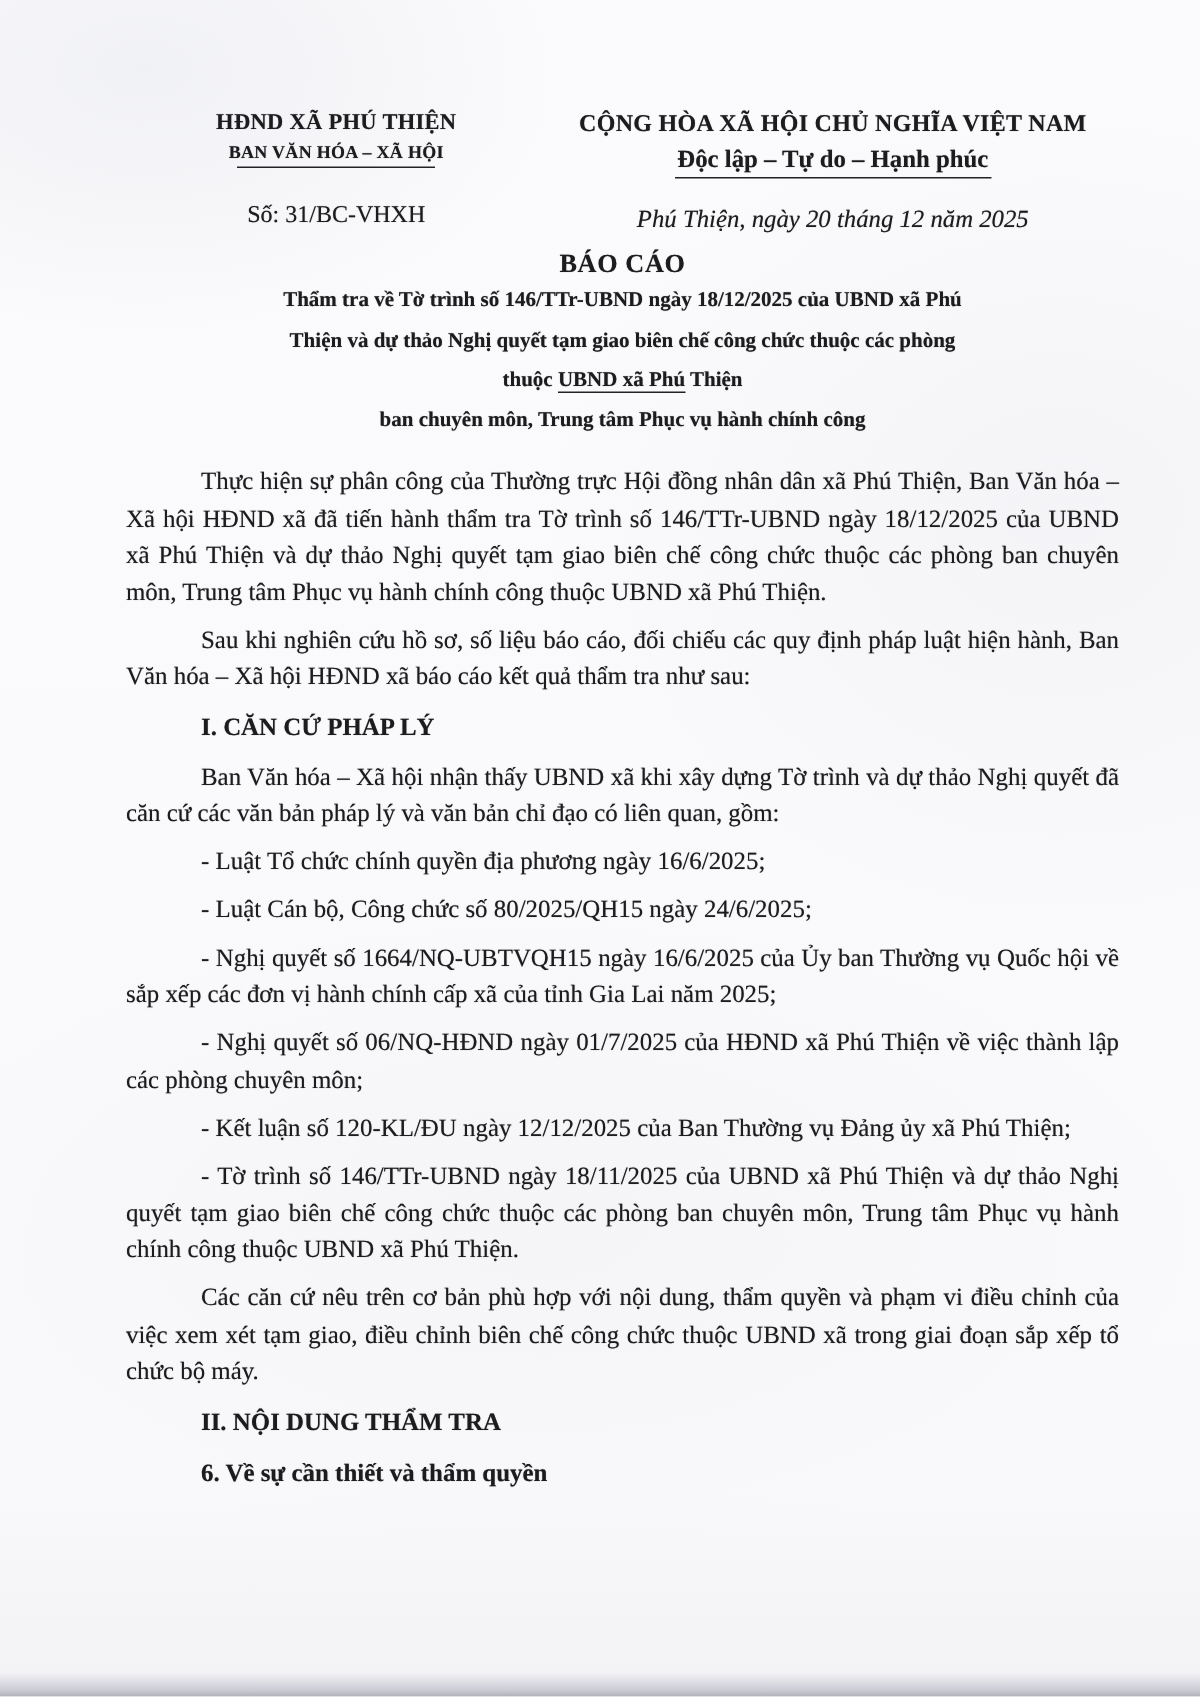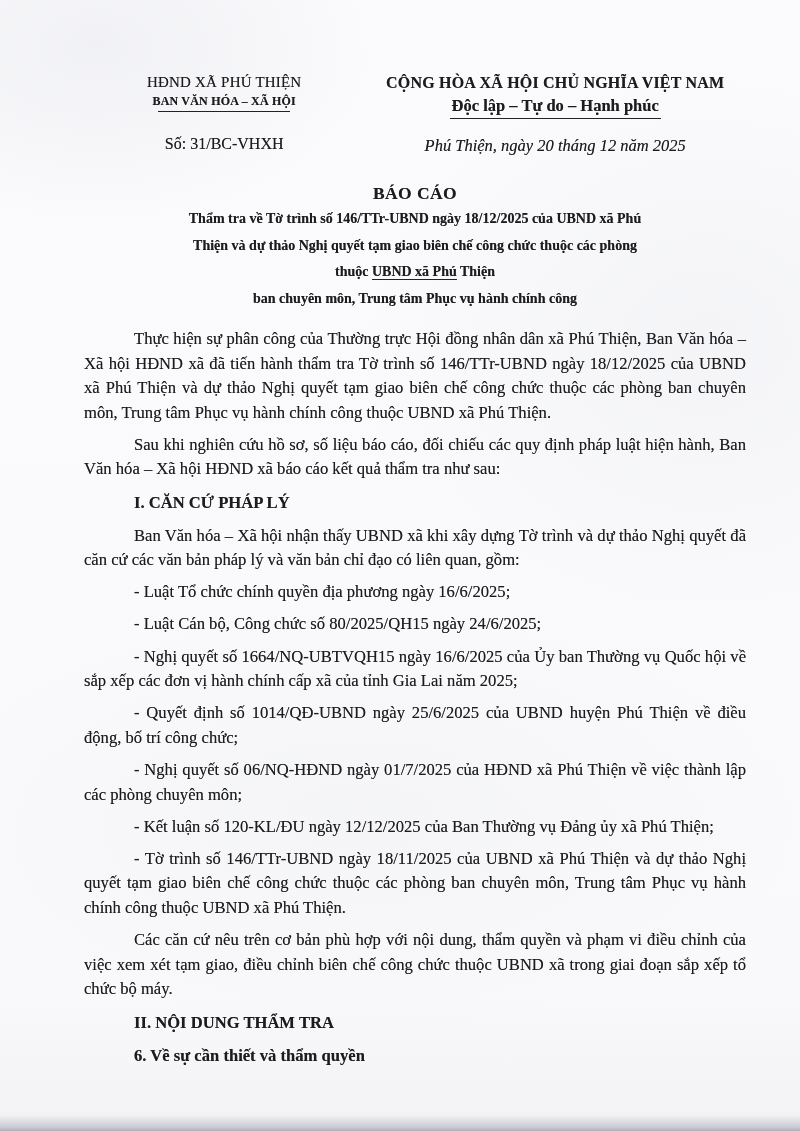--- a/index.html
+++ b/index.html
@@ -22,30 +22,30 @@
     pointer-events:none;
   }
   .doc{
     position:absolute;top:74px;left:84px;right:54px;
     text-shadow:0 0 0.6px rgba(25,25,30,0.55);
   }
   
   .hdr{display:flex;justify-content:space-between;align-items:flex-start;}
   .hdr-left{width:288px;text-align:center;}
   .hdr-right{width:392px;text-align:center;}
-  .org-parent{font-size:15px;font-weight:normal;letter-spacing:.2px;}
+  .org-parent{font-size:15px;font-weight:bold;letter-spacing:.2px;}
   .org-name{font-size:12px;font-weight:bold;margin-top:3px;letter-spacing:.2px;}
   .org-rule{width:132px;border-top:1.7px solid #222226;margin:2px auto 0;}
   .doc-number{font-size:16px;margin-top:23px;}
   .motto1{font-size:16px;font-weight:bold;letter-spacing:.2px;}
   .motto2{margin-top:4px;}
   .motto2 span{display:inline-block;font-size:16.5px;font-weight:bold;border-bottom:1.7px solid #222226;padding:0 2px 2px;}
   .place-date{font-size:16.5px;font-style:italic;margin-top:17px;}
   
-  .title-block{margin-top:27px;text-align:center;}
+  .title-block{margin-top:9px;text-align:center;}
   .doc-type{font-size:17.5px;font-weight:bold;letter-spacing:.4px;}
   .subtitle{font-size:14px;font-weight:bold;line-height:26.5px;margin-top:2px;}
   .subtitle .u{border-bottom:1.6px solid #222226;}
   
   .body{margin-top:15px;font-size:16.6px;line-height:24.6px;text-align:justify;}
   .body p{margin:0 0 7.5px;text-indent:50px;}
   .body p.h{font-weight:bold;margin:9px 0 8px;}
 </style>
 </head>
 <body>
@@ -78,21 +78,20 @@
     </div>
 
     <div class="body">
       <p>Thực hiện sự phân công của Thường trực Hội đồng nhân dân xã Phú Thiện, Ban Văn hóa – Xã hội HĐND xã đã tiến hành thẩm tra Tờ trình số 146/TTr-UBND ngày 18/12/2025 của UBND xã Phú Thiện và dự thảo Nghị quyết tạm giao biên chế công chức thuộc các phòng ban chuyên môn, Trung tâm Phục vụ hành chính công thuộc UBND xã Phú Thiện.</p>
       <p>Sau khi nghiên cứu hồ sơ, số liệu báo cáo, đối chiếu các quy định pháp luật hiện hành, Ban Văn hóa – Xã hội HĐND xã báo cáo kết quả thẩm tra như sau:</p>
       <p class="h">I. CĂN CỨ PHÁP LÝ</p>
       <p>Ban Văn hóa – Xã hội nhận thấy UBND xã khi xây dựng Tờ trình và dự thảo Nghị quyết đã căn cứ các văn bản pháp lý và văn bản chỉ đạo có liên quan, gồm:</p>
       <p>- Luật Tổ chức chính quyền địa phương ngày 16/6/2025;</p>
       <p>- Luật Cán bộ, Công chức số 80/2025/QH15 ngày 24/6/2025;</p>
       <p>- Nghị quyết số 1664/NQ-UBTVQH15 ngày 16/6/2025 của Ủy ban Thường vụ Quốc hội về sắp xếp các đơn vị hành chính cấp xã của tỉnh Gia Lai năm 2025;</p>
-      <p>- Quyết định số 1014/QĐ-UBND ngày 25/6/2025 của UBND huyện Phú Thiện về điều động, bố trí công chức;</p>
       <p>- Nghị quyết số 06/NQ-HĐND ngày 01/7/2025 của HĐND xã Phú Thiện về việc thành lập các phòng chuyên môn;</p>
       <p>- Kết luận số 120-KL/ĐU ngày 12/12/2025 của Ban Thường vụ Đảng ủy xã Phú Thiện;</p>
       <p>- Tờ trình số 146/TTr-UBND ngày 18/11/2025 của UBND xã Phú Thiện và dự thảo Nghị quyết tạm giao biên chế công chức thuộc các phòng ban chuyên môn, Trung tâm Phục vụ hành chính công  thuộc UBND xã Phú Thiện.</p>
       <p>Các căn cứ nêu trên cơ bản phù hợp với nội dung, thẩm quyền và phạm vi điều chỉnh của việc xem xét tạm giao, điều chỉnh biên chế công chức thuộc UBND xã trong giai đoạn sắp xếp tổ chức bộ máy.</p>
       <p class="h">II. NỘI DUNG THẨM TRA</p>
       <p class="h">6. Về sự cần thiết và thẩm quyền</p>
     </div>
 
   </div>
 </div>

